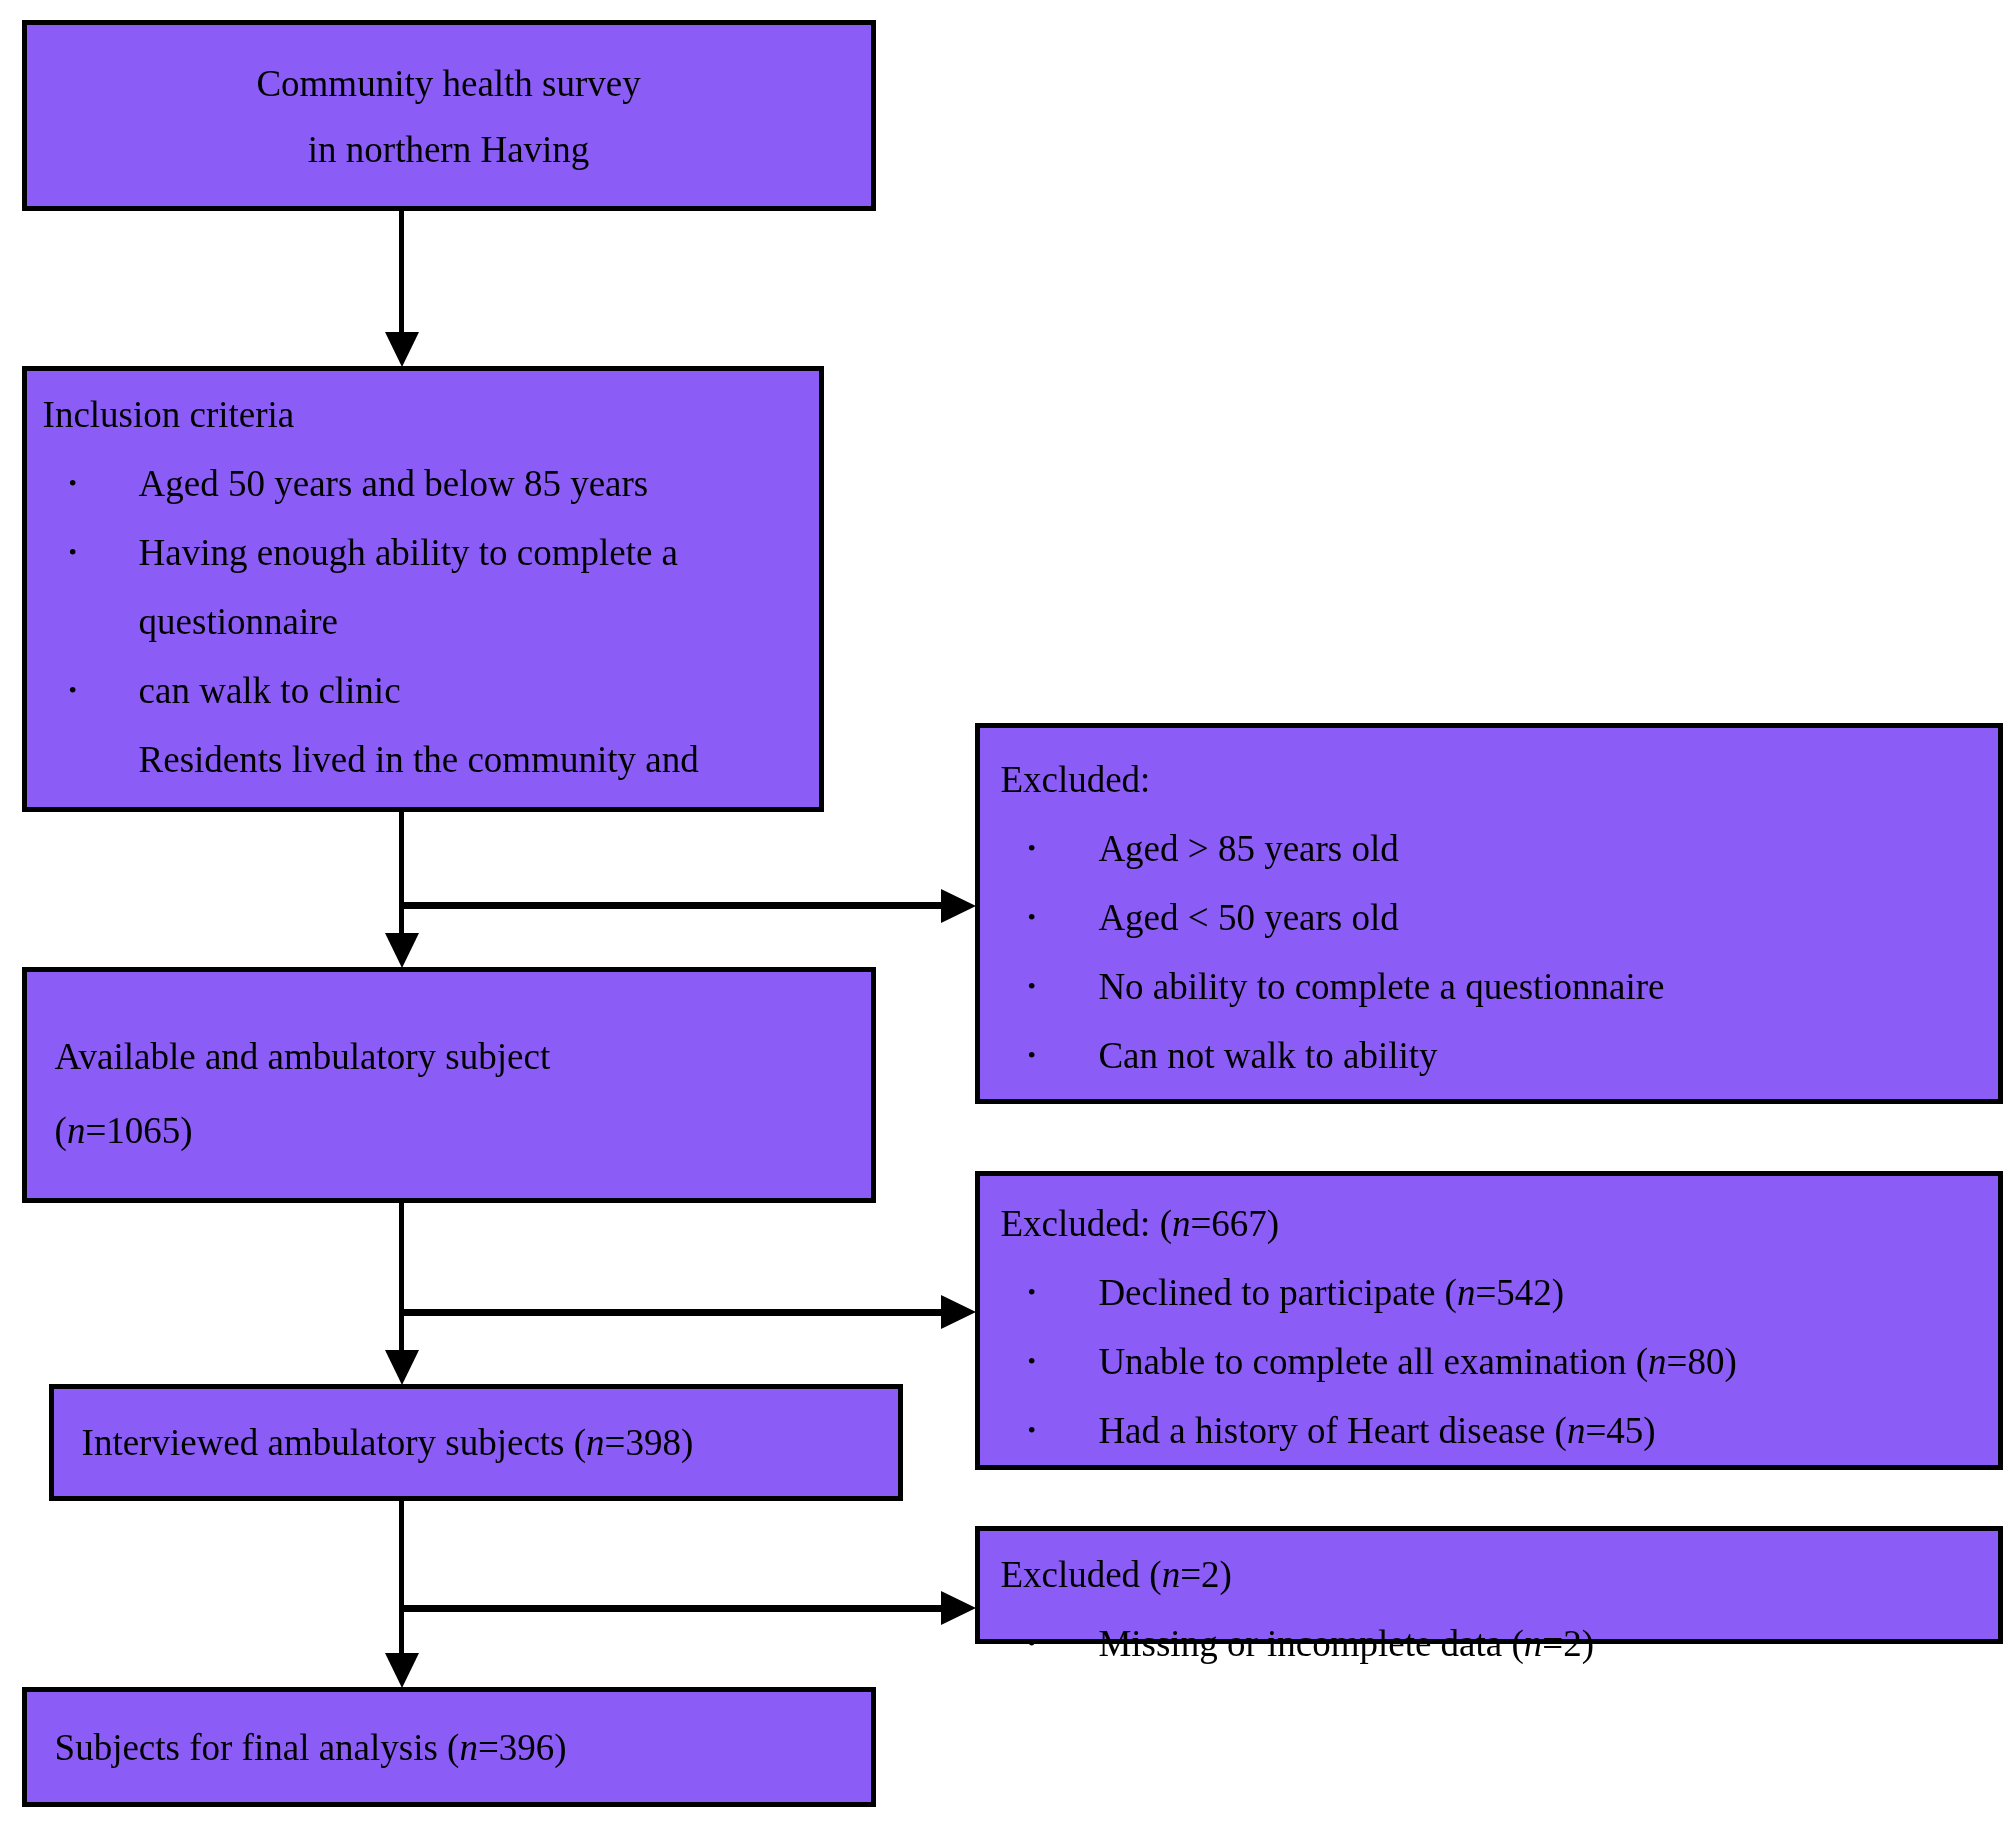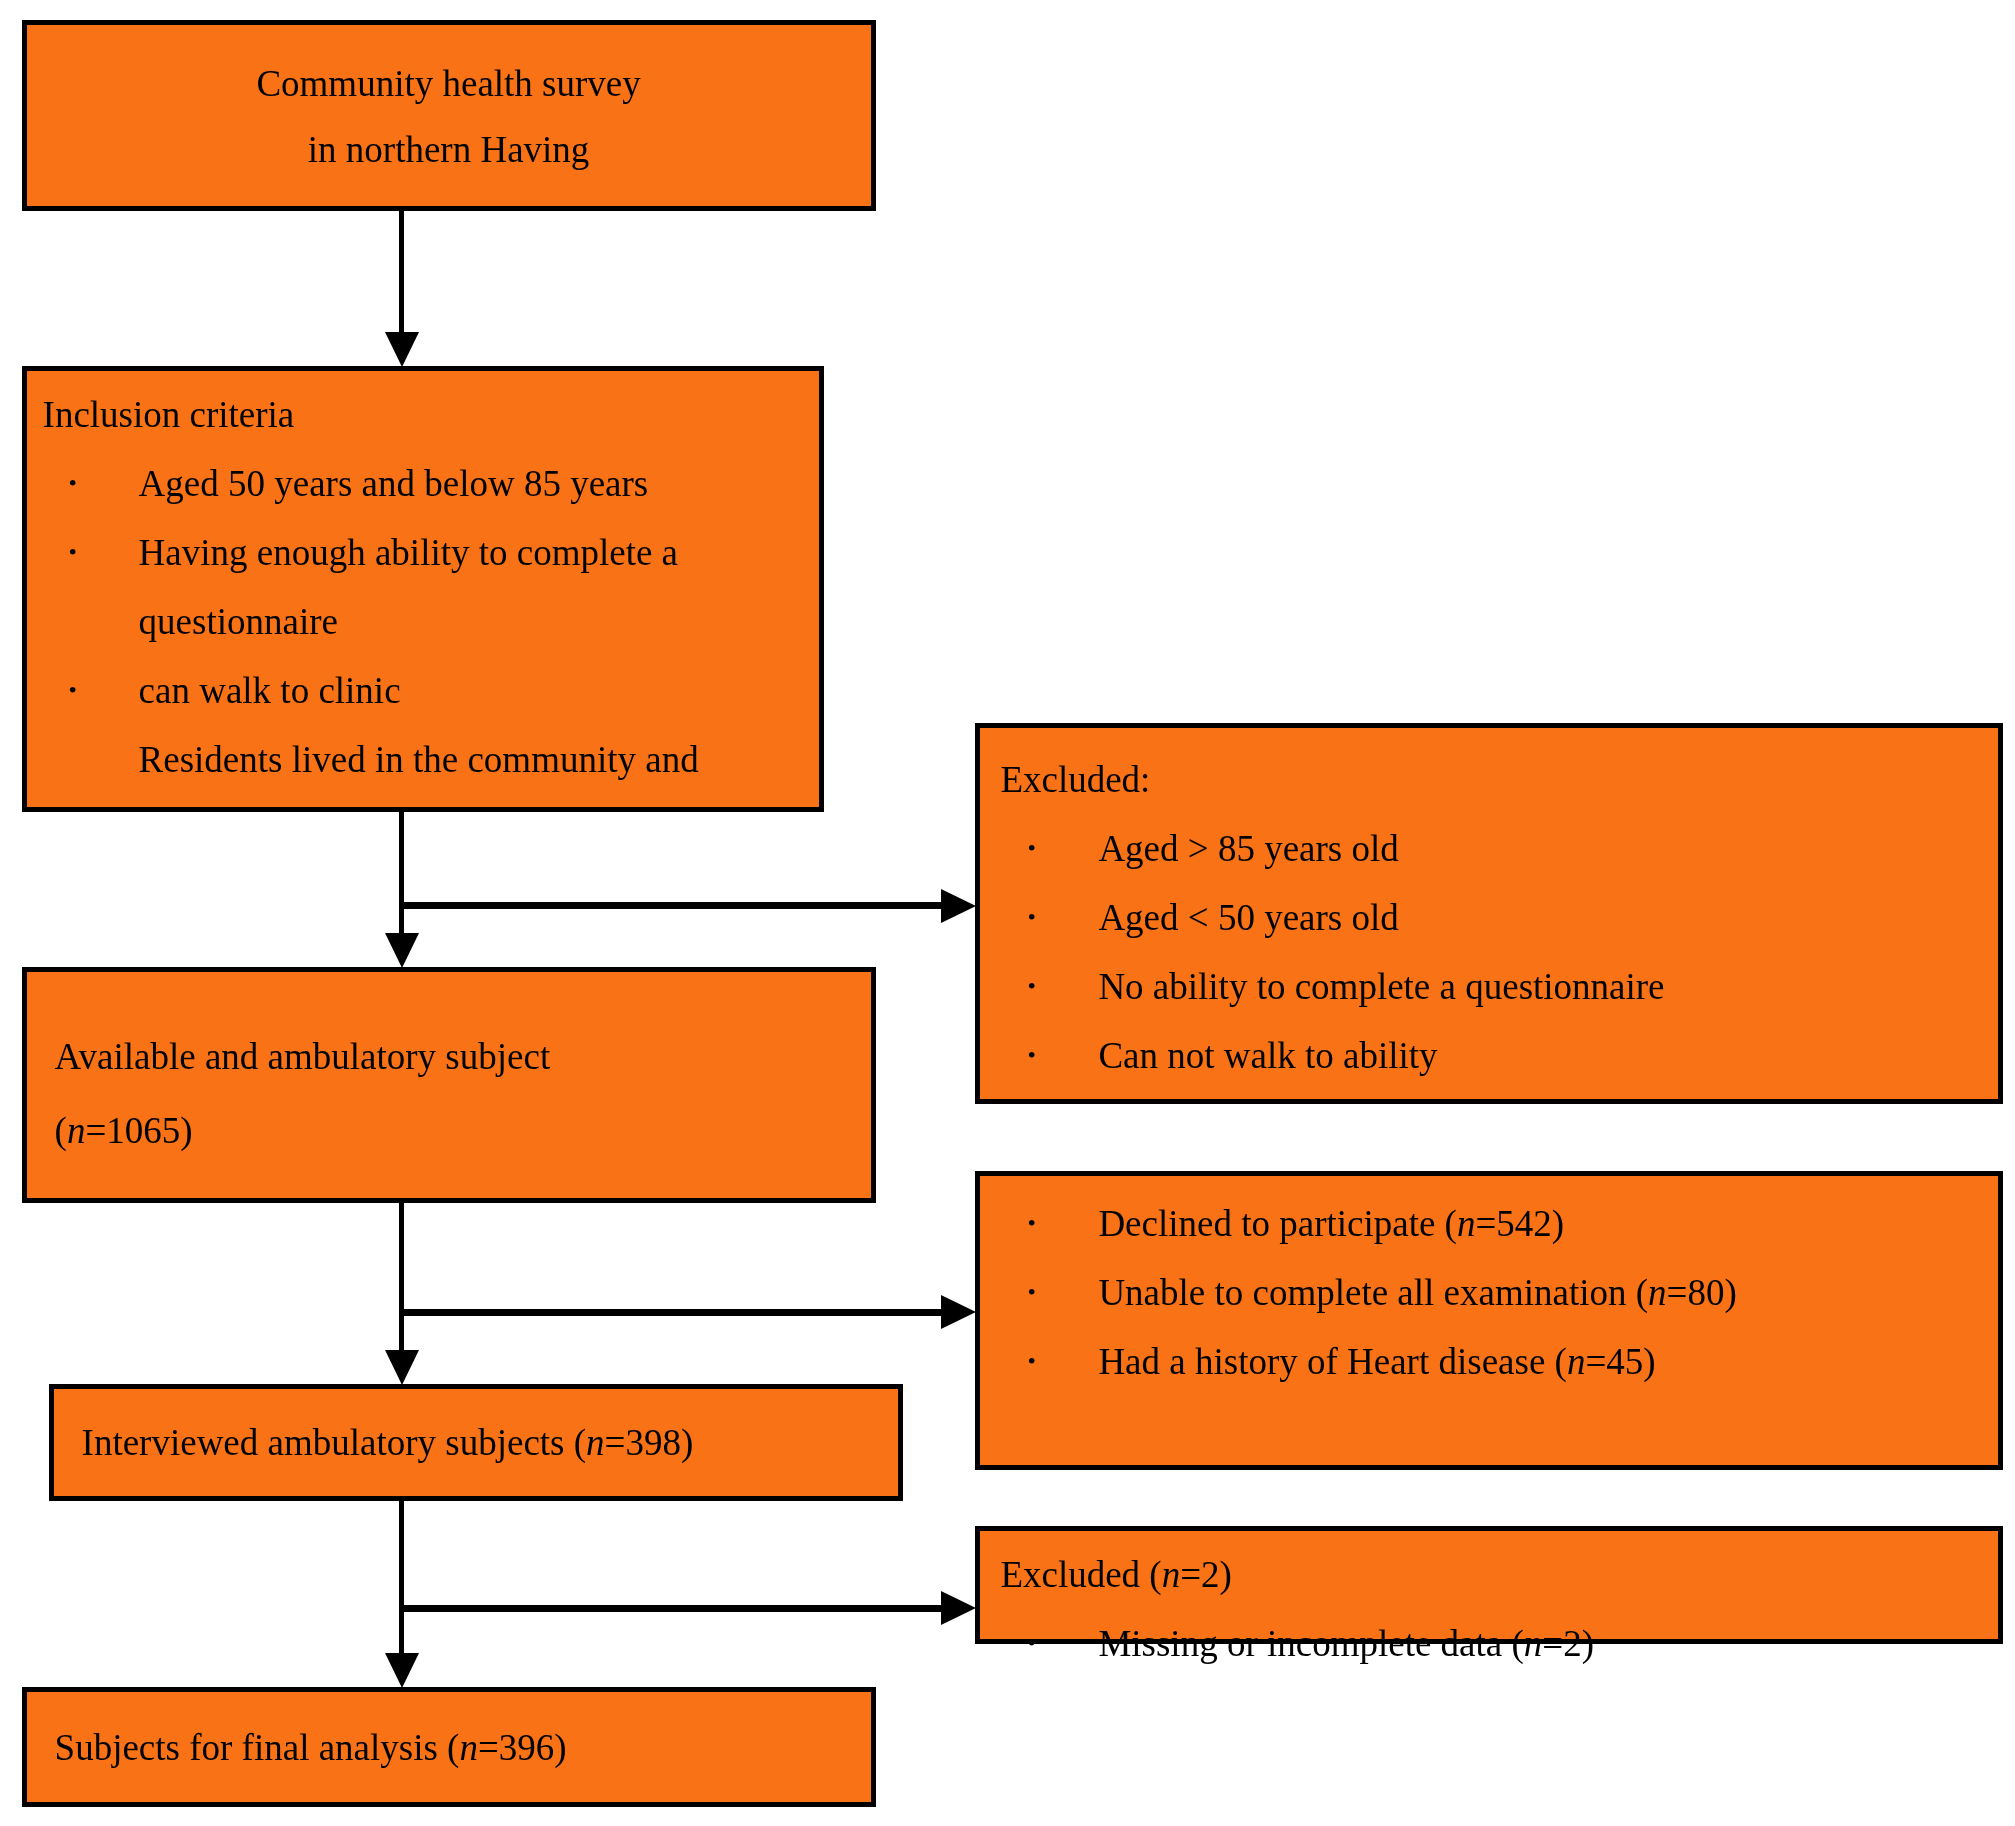--- a/index.html
+++ b/index.html
@@ -7,21 +7,21 @@
   body {
     position:relative;
     width:2015px; height:1827px;
     font-family:"Liberation Serif","DejaVu Serif",serif;
     color:#000;
     overflow:hidden;
   }
   .box {
     position:absolute;
     border:5.7px solid #000;
-    background:#f97316;
+    background:#8b5cf6;
     font-size:37px;
   }
   .line { white-space:nowrap; }
   .bullet-row { display:flex; align-items:flex-start; }
   .dot { flex:0 0 auto; font-size:24px; }
   .btext { flex:1 1 auto; }
 
   
   #box-survey {
     left:21.6px; top:20px; width:854px; height:191px;
@@ -159,20 +159,21 @@
   </div>
   <div class="bullet-row">
     <span class="dot">•</span>
     <div class="btext">
         <div class="line">Can not walk to ability</div>
       </div>
   </div>
 </div>
 
 <div class="box excl" id="box-excluded2">
+  <div class="line">Excluded: (<i>n</i>=667)</div>
   <div class="bullet-row">
     <span class="dot">•</span>
     <div class="btext">
         <div class="line">Declined to participate (<i>n</i>=542)</div>
       </div>
   </div>
   <div class="bullet-row">
     <span class="dot">•</span>
     <div class="btext">
         <div class="line">Unable to complete all examination (<i>n</i>=80)</div>

